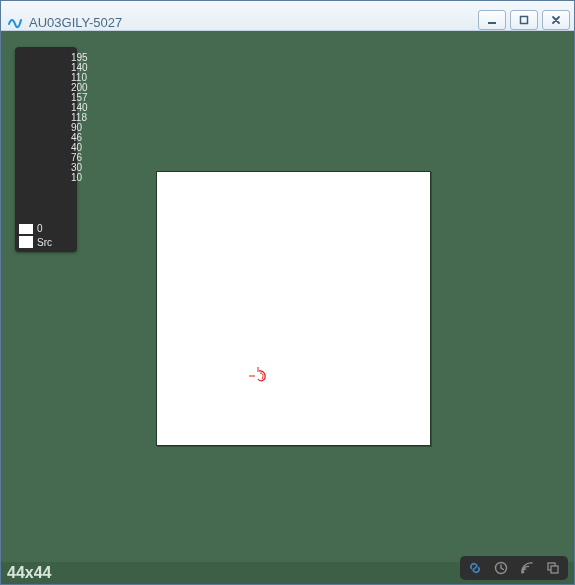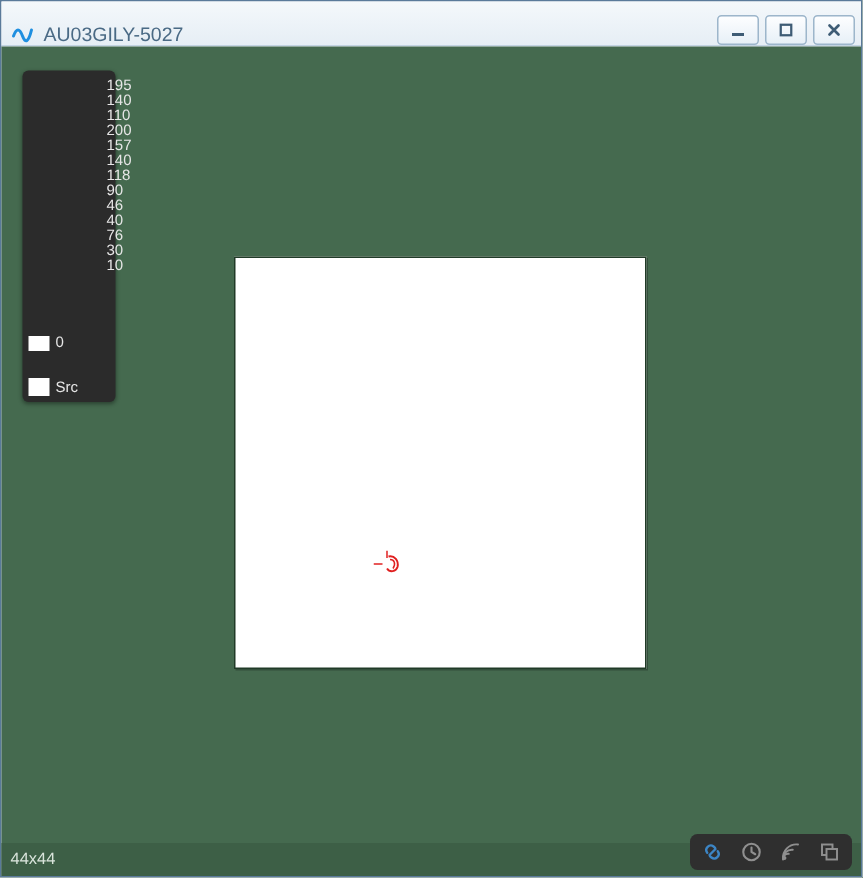--- a/index.html
+++ b/index.html
@@ -97,21 +97,21 @@
     color: #e6e6e6;
     font-size: 10px;
     line-height: 10px;
     padding: 0 0 0 0;
   }
   .legend-zero-row { display:flex; align-items:center; margin-top:2px; }
   .legend-zero-swatch {
     width:14px; height:10px; background:#ffffff; margin-right:4px;
   }
   .legend-zero-label { color:#e6e6e6; font-size:10px; }
-  .legend-src-row { display:flex; align-items:center; margin-top:18px; }
+  .legend-src-row { display:flex; align-items:center; margin-top:2px; }
   .legend-src-swatch {
     width:14px; height:12px; background:#ffffff; margin-right:4px;
   }
   .legend-src-label { color:#e6e6e6; font-size:10px; }
   
   .canvas-frame {
     position: absolute;
     left: 155px;
     top: 140px;
     width: 275px;
@@ -131,21 +131,22 @@
   
   .statusbar {
     position: absolute;
     left: 0; right: 0; bottom: 0;
     height: 22px;
     background: #3d5f46;
     display: flex;
     align-items: center;
     padding: 0 6px;
     color: #d9e4db;
-    font-size: 11px;
+    font-size: 16px;
+    font-weight: bold;
   }
   .status-spacer { flex: 1; }
   .tool-tray {
     position: absolute;
     right: 6px;
     bottom: 4px;
     background: #2f2f2f;
     border-radius: 5px;
     padding: 3px 6px;
     display: flex;

